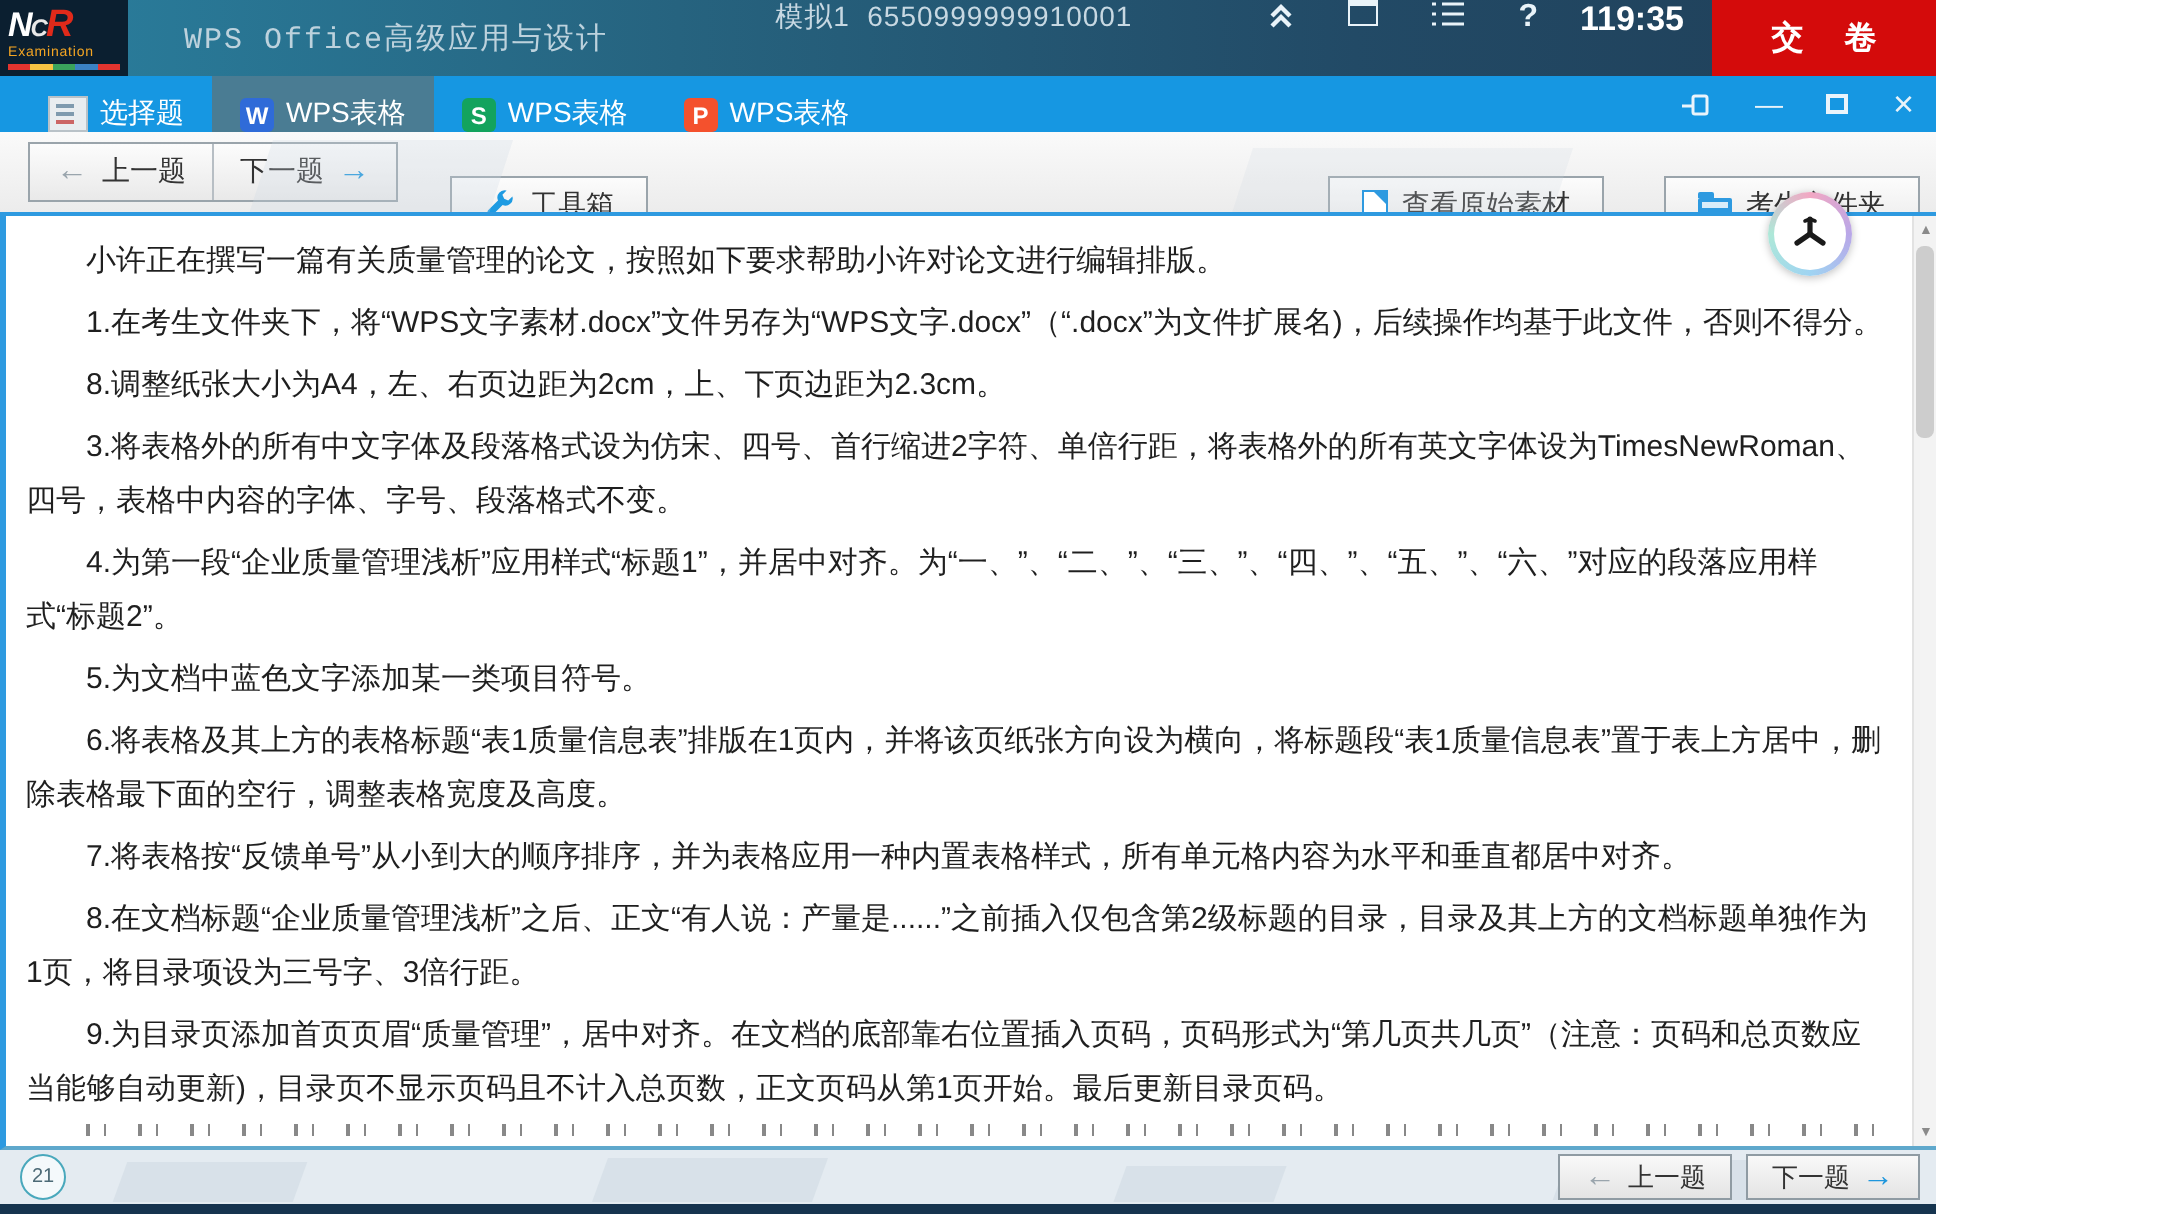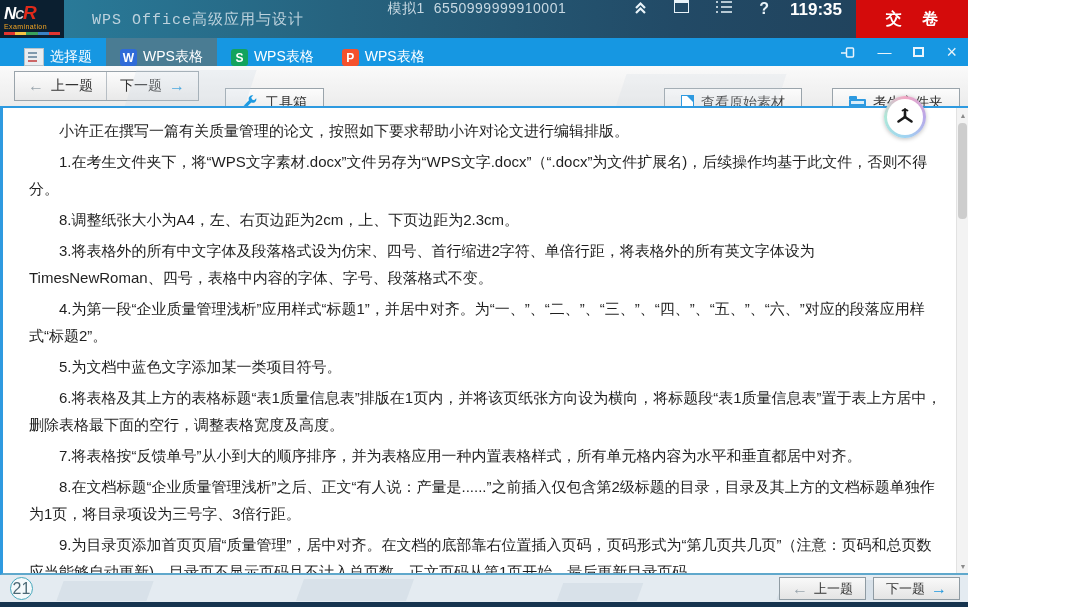--- a/index.html
+++ b/index.html
@@ -51,40 +51,40 @@
   .view-src { margin-left:auto; margin-right:4px; }
   .doc-ico { width:13px; height:16px; border:1px solid #2e9ae0; background:#fff; position:relative; }
   .doc-ico:before { content:""; position:absolute; right:-1px; top:-1px; border:4px solid #2e9ae0; border-left-color:transparent; border-bottom-color:transparent; }
   .folder-ico { width:17px; height:12px; background:#2e9ae0; border-radius:1px; position:relative; margin-top:3px; }
   .folder-ico:before { content:""; position:absolute; top:-3px; left:0; width:8px; height:3px; background:#2e9ae0; border-radius:1px 1px 0 0; }
   .folder-ico:after { content:""; position:absolute; top:2px; left:2px; right:2px; height:3px; background:#d9edf9; }
 
   
   .content { flex:0 0 467px; height:467px; background:#ffffff; border-left:3px solid #2e9ae0; border-bottom:2px solid #5fa8cc;
              position:relative; overflow:hidden; }
-  .text-area { position:absolute; left:0; top:0; right:12px; bottom:0; padding:9px 14px 0 26px; overflow:hidden;
+  .text-area { position:absolute; left:0; top:0; right:12px; bottom:0; padding:9px 14px 0 10px; overflow:hidden;
                font-size:15px; color:#1f1f1f; }
   .text-area p { line-height:27px; text-indent:30px; margin:0 0 4px 0; }
   .clipped-line { height:6px; overflow:hidden; margin-left:30px;
                   background:repeating-linear-gradient(90deg,#555 0 2px,transparent 2px 9px, #555 9px 10px, transparent 10px 26px); opacity:.7; }
   .scrollbar { position:absolute; right:0; top:0; bottom:0; width:12px; background:#f3f3f3; border-left:1px solid #e2e2e2; }
   .scroll-arrow { width:12px; height:14px; display:flex; align-items:center; justify-content:center; color:#8a8a8a; font-size:7px; cursor:pointer; }
   .scroll-arrow.down { position:absolute; bottom:0; }
   .scroll-thumb { position:absolute; top:15px; left:1px; width:9px; height:96px; background:#cdcdcd; border-radius:4px; cursor:pointer; }
 
   
   .assistant { position:absolute; right:42px; top:96px; width:42px; height:42px; border-radius:50%;
                background:conic-gradient(#f2a7c3,#b9a7e8,#9fd4f2,#aee8d8,#f2a7c3); padding:3px; z-index:30; cursor:pointer;
                box-shadow:0 1px 4px rgba(0,0,0,.25); }
   .assistant-inner { width:100%; height:100%; border-radius:50%; background:#fff; display:flex; align-items:center; justify-content:center; }
 
   
   .footer { flex:0 0 27px; height:27px; background:#e4ebf1; display:flex; align-items:center; padding:0 8px 0 10px; position:relative; overflow:hidden; }
   .qbadge { width:23px; height:23px; border-radius:50%; border:1px solid #49a8bc; background:#f4f9fb; color:#4c6a76;
-            font-size:16px; display:flex; align-items:center; justify-content:center; z-index:2; }
+            font-size:10px; display:flex; align-items:center; justify-content:center; z-index:2; }
   .footer-btns { margin-left:auto; display:flex; gap:7px; z-index:2; }
   .fbtn { display:flex; align-items:center; gap:6px; border:1px solid #8f9ba3; background:linear-gradient(#f9f9f9,#e4e4e4);
           height:23px; padding:0 12px; font-size:13px; color:#333; cursor:pointer; }
   .navy-strip { flex:0 0 5px; height:5px; background:#16344f; }
   .wm { position:absolute; background:#cdd8e2; opacity:.55; }
 
   svg { display:block; }
 </style>
 </head>
 <body>

